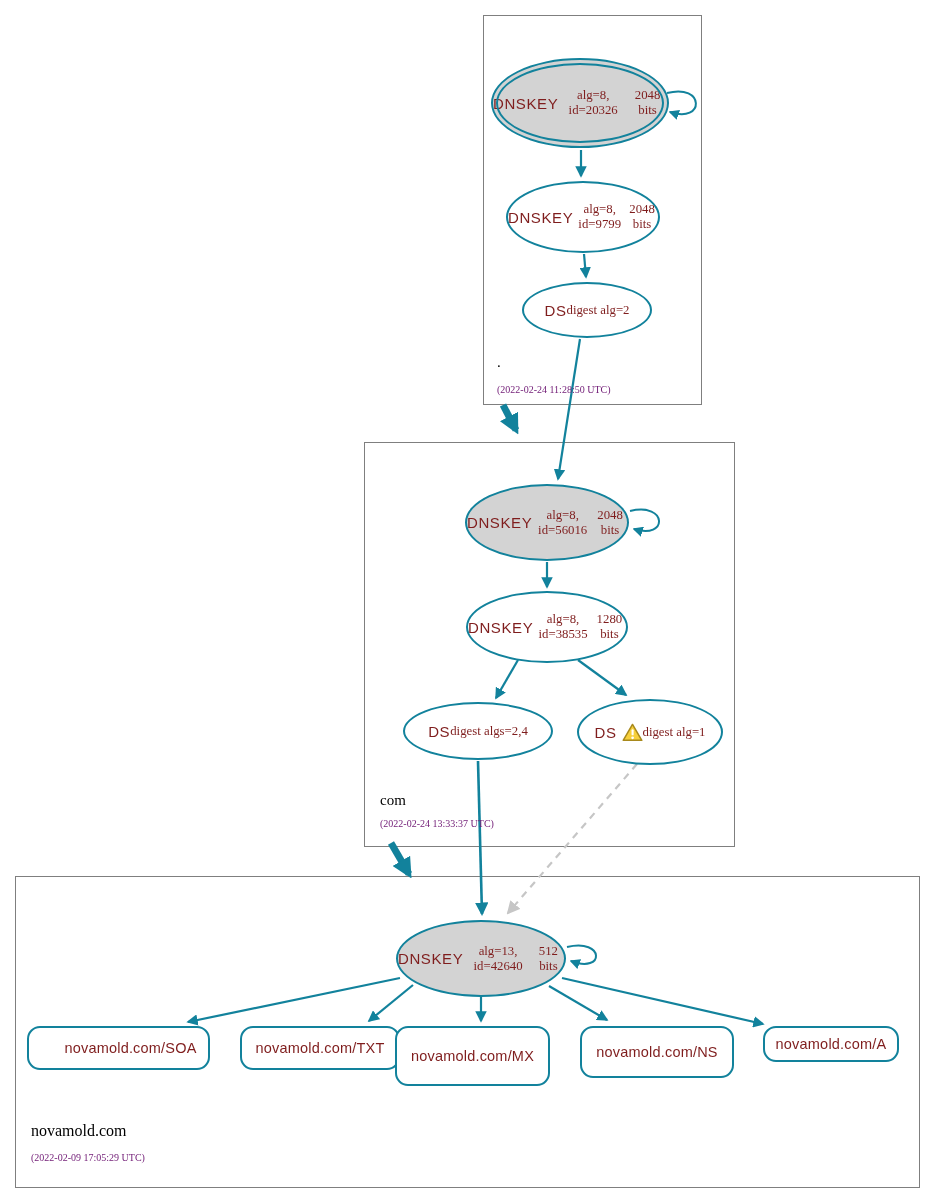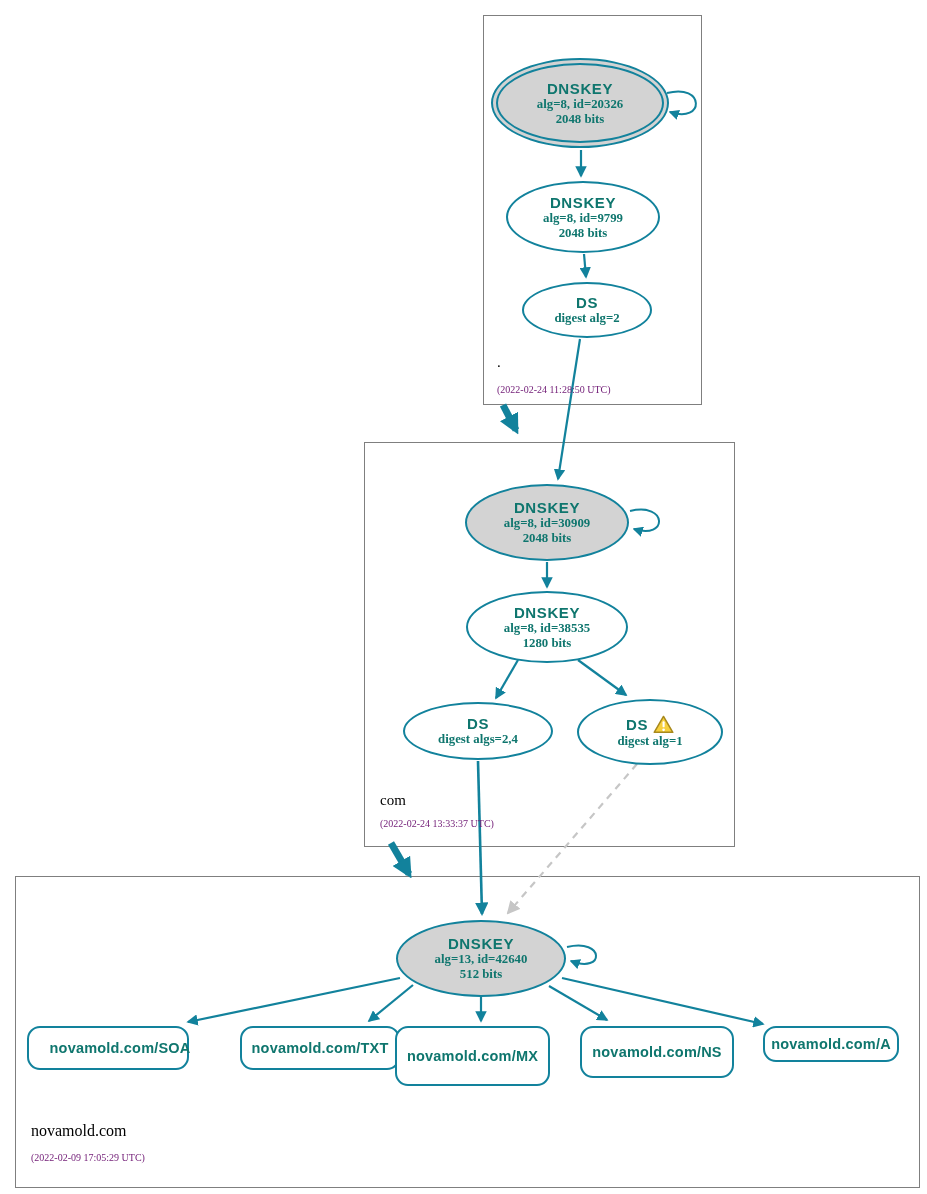--- a/index.html
+++ b/index.html
@@ -5,22 +5,22 @@
   html,body { margin:0; padding:0; background:#ffffff; }
   #canvas {
     position:relative; width:927px; height:1194px; background:#ffffff;
     font-family:"Liberation Sans", sans-serif; overflow:hidden;
   }
   .zonebox {
     position:absolute; border:1px solid #7f7f7f; background:transparent;
   }
   .edges { position:absolute; left:0; top:0; width:927px; height:1194px; pointer-events:none; }
   .node {
-    position:absolute; display:flex; flex-direction:column; align-items:center;
-    justify-content:center; text-align:center; color:#0f766e; box-sizing:border-box;font-weight:bold;
+    position:absolute; display:flex; flex-direction:row; align-items:center;
+    justify-content:center; text-align:center; color:#7f1d1d; box-sizing:border-box;
   }
   .ellipse {
     border:2.2px solid #12829c; border-radius:50%; background:#ffffff;
   }
   .ellipse.sep { background:#d3d3d3; }
   .ellipse.double::before {
     content:""; position:absolute; inset:3px; border:2.2px solid #12829c;
     border-radius:50%; pointer-events:none;
   }
   .rrset {
@@ -103,21 +103,21 @@
   <div class="node ellipse" style="left:522px; top:282px; width:130px; height:56px;">
     <div class="ntitle">DS</div>
     <div class="ndetail">digest alg=2</div>
   </div>
 
   <div class="zlabel" style="left:497px; top:353px;">.</div>
   <div class="zts" style="left:497px; top:382px;">(2022-02-24 11:28:50 UTC)</div>
 
   <div class="node ellipse sep" style="left:465px; top:484px; width:164px; height:77px;">
     <div class="ntitle">DNSKEY</div>
-    <div class="ndetail">alg=8, id=30909</div>
+    <div class="ndetail">alg=8, id=56016</div>
     <div class="ndetail">2048 bits</div>
   </div>
 
   <div class="node ellipse" style="left:466px; top:591px; width:162px; height:72px;">
     <div class="ntitle">DNSKEY</div>
     <div class="ndetail">alg=8, id=38535</div>
     <div class="ndetail">1280 bits</div>
   </div>
 
   <div class="node ellipse" style="left:403px; top:702px; width:150px; height:58px;">
@@ -139,21 +139,21 @@
 
   <div class="zlabel" style="left:380px; top:791px;">com</div>
   <div class="zts" style="left:380px; top:816px;">(2022-02-24 13:33:37 UTC)</div>
 
   <div class="node ellipse sep" style="left:396px; top:920px; width:170px; height:77px;">
     <div class="ntitle">DNSKEY</div>
     <div class="ndetail">alg=13, id=42640</div>
     <div class="ndetail">512 bits</div>
   </div>
 
-  <div class="node rrset" style="left:27px; top:1026px; width:162px; height:44px;padding-left:24px;">
+  <div class="node rrset" style="left:27px; top:1026px; width:183px; height:44px;padding-left:24px;">
     <span>novamold.com/SOA</span>
   </div>
   <div class="node rrset" style="left:214px; top:1026px; width:160px; height:44px;margin-left:26px;">
     <span>novamold.com/TXT</span>
   </div>
   <div class="node rrset" style="left:395px; top:1026px; width:155px; height:60px;text-align:center;">
     <span>novamold.com/MX</span>
   </div>
   <div class="node rrset" style="left:580px; top:1026px; width:154px; height:52px;">
     <span>novamold.com/NS</span>

